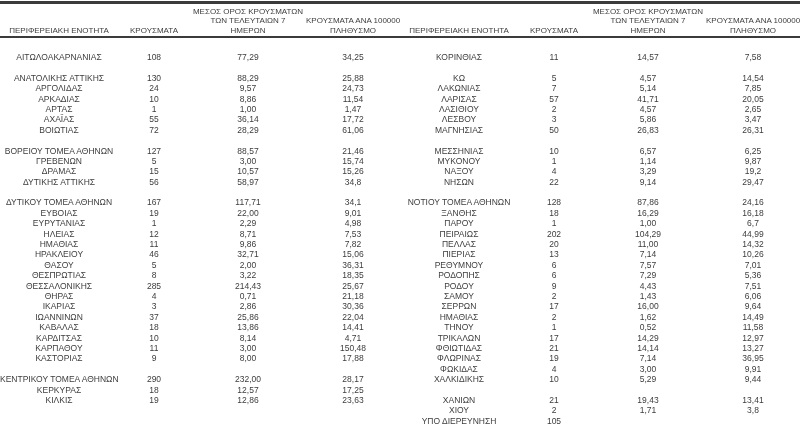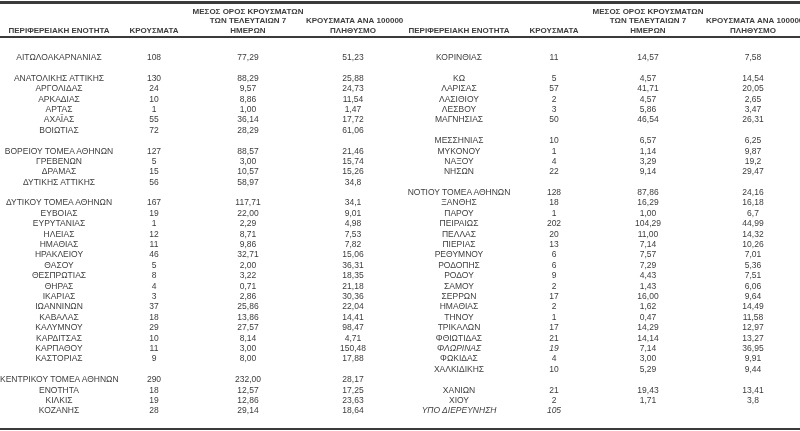--- a/index.html
+++ b/index.html
@@ -28,21 +28,20 @@
     display: grid;
     grid-template-columns: 118px 72px 116px 94px;
     align-items: end;
   }
   .th {
     font-size: 8px;
     line-height: 9.5px;
     text-align: center;
     padding-bottom: 1px;
     white-space: nowrap;
-    font-weight: bold;
   }
   .th .hline { display: block; }
   .body-band {
     display: flex;
     margin-top: 14px;
   }
   .half-body { width: 400px; }
   .trow {
     display: grid;
     grid-template-columns: 118px 72px 116px 94px;
@@ -50,21 +49,21 @@
     line-height: 10.4px;
   }
   .trow.blank { height: 10.4px; }
   .td {
     font-size: 8.5px;
     text-align: center;
     white-space: nowrap;
     overflow: visible;
   }
   .trow.italic .td-region,
-  .trow.italic .td-cases { font-style: italic; }
+  .trow.italic .td-cases { }
   .bottomline {
     height: 2px;
     background: #3b3b3b;
     margin-top: 2px;
   }
 </style>
 </head>
 <body>
 
 <div class="page">
@@ -99,21 +98,21 @@
       </div>
     </div>
   </div>
 
   <div class="body-band">
     <div class="half-body">
         <div class="trow">
           <div class="td td-region">ΑΙΤΩΛΟΑΚΑΡΝΑΝΙΑΣ</div>
           <div class="td td-cases">108</div>
           <div class="td td-avg7">77,29</div>
-          <div class="td td-per100k">51,23</div>
+          <div class="td td-per100k">34,25</div>
         </div>
         <div class="trow blank"></div>
         <div class="trow">
           <div class="td td-region">ΑΝΑΤΟΛΙΚΗΣ ΑΤΤΙΚΗΣ</div>
           <div class="td td-cases">130</div>
           <div class="td td-avg7">88,29</div>
           <div class="td td-per100k">25,88</div>
         </div>
         <div class="trow">
           <div class="td td-region">ΑΡΓΟΛΙΔΑΣ</div>
@@ -213,20 +212,26 @@
           <div class="td td-avg7">2,00</div>
           <div class="td td-per100k">36,31</div>
         </div>
         <div class="trow">
           <div class="td td-region">ΘΕΣΠΡΩΤΙΑΣ</div>
           <div class="td td-cases">8</div>
           <div class="td td-avg7">3,22</div>
           <div class="td td-per100k">18,35</div>
         </div>
         <div class="trow">
+          <div class="td td-region">ΘΕΣΣΑΛΟΝΙΚΗΣ</div>
+          <div class="td td-cases">285</div>
+          <div class="td td-avg7">214,43</div>
+          <div class="td td-per100k">25,67</div>
+        </div>
+        <div class="trow">
           <div class="td td-region">ΘΗΡΑΣ</div>
           <div class="td td-cases">4</div>
           <div class="td td-avg7">0,71</div>
           <div class="td td-per100k">21,18</div>
         </div>
         <div class="trow">
           <div class="td td-region">ΙΚΑΡΙΑΣ</div>
           <div class="td td-cases">3</div>
           <div class="td td-avg7">2,86</div>
           <div class="td td-per100k">30,36</div>
@@ -237,26 +242,20 @@
           <div class="td td-avg7">25,86</div>
           <div class="td td-per100k">22,04</div>
         </div>
         <div class="trow">
           <div class="td td-region">ΚΑΒΑΛΑΣ</div>
           <div class="td td-cases">18</div>
           <div class="td td-avg7">13,86</div>
           <div class="td td-per100k">14,41</div>
         </div>
         <div class="trow">
-          <div class="td td-region">ΚΑΛΥΜΝΟΥ</div>
-          <div class="td td-cases">29</div>
-          <div class="td td-avg7">27,57</div>
-          <div class="td td-per100k">98,47</div>
-        </div>
-        <div class="trow">
           <div class="td td-region">ΚΑΡΔΙΤΣΑΣ</div>
           <div class="td td-cases">10</div>
           <div class="td td-avg7">8,14</div>
           <div class="td td-per100k">4,71</div>
         </div>
         <div class="trow">
           <div class="td td-region">ΚΑΡΠΑΘΟΥ</div>
           <div class="td td-cases">11</div>
           <div class="td td-avg7">3,00</div>
           <div class="td td-per100k">150,48</div>
@@ -268,74 +267,74 @@
           <div class="td td-per100k">17,88</div>
         </div>
         <div class="trow blank"></div>
         <div class="trow">
           <div class="td td-region">ΚΕΝΤΡΙΚΟΥ ΤΟΜΕΑ ΑΘΗΝΩΝ</div>
           <div class="td td-cases">290</div>
           <div class="td td-avg7">232,00</div>
           <div class="td td-per100k">28,17</div>
         </div>
         <div class="trow">
-          <div class="td td-region">ΕΝΟΤΗΤΑ</div>
+          <div class="td td-region">ΚΕΡΚΥΡΑΣ</div>
           <div class="td td-cases">18</div>
           <div class="td td-avg7">12,57</div>
           <div class="td td-per100k">17,25</div>
         </div>
         <div class="trow">
           <div class="td td-region">ΚΙΛΚΙΣ</div>
           <div class="td td-cases">19</div>
           <div class="td td-avg7">12,86</div>
           <div class="td td-per100k">23,63</div>
         </div>
-        <div class="trow">
-          <div class="td td-region">ΚΟΖΑΝΗΣ</div>
-          <div class="td td-cases">28</div>
-          <div class="td td-avg7">29,14</div>
-          <div class="td td-per100k">18,64</div>
-        </div>
       </div>
     <div class="half-body">
         <div class="trow">
           <div class="td td-region">ΚΟΡΙΝΘΙΑΣ</div>
           <div class="td td-cases">11</div>
           <div class="td td-avg7">14,57</div>
           <div class="td td-per100k">7,58</div>
         </div>
         <div class="trow blank"></div>
         <div class="trow">
           <div class="td td-region">ΚΩ</div>
           <div class="td td-cases">5</div>
           <div class="td td-avg7">4,57</div>
           <div class="td td-per100k">14,54</div>
         </div>
         <div class="trow">
+          <div class="td td-region">ΛΑΚΩΝΙΑΣ</div>
+          <div class="td td-cases">7</div>
+          <div class="td td-avg7">5,14</div>
+          <div class="td td-per100k">7,85</div>
+        </div>
+        <div class="trow">
           <div class="td td-region">ΛΑΡΙΣΑΣ</div>
           <div class="td td-cases">57</div>
           <div class="td td-avg7">41,71</div>
           <div class="td td-per100k">20,05</div>
         </div>
         <div class="trow">
           <div class="td td-region">ΛΑΣΙΘΙΟΥ</div>
           <div class="td td-cases">2</div>
           <div class="td td-avg7">4,57</div>
           <div class="td td-per100k">2,65</div>
         </div>
         <div class="trow">
           <div class="td td-region">ΛΕΣΒΟΥ</div>
           <div class="td td-cases">3</div>
           <div class="td td-avg7">5,86</div>
           <div class="td td-per100k">3,47</div>
         </div>
         <div class="trow">
           <div class="td td-region">ΜΑΓΝΗΣΙΑΣ</div>
           <div class="td td-cases">50</div>
-          <div class="td td-avg7">46,54</div>
+          <div class="td td-avg7">26,83</div>
           <div class="td td-per100k">26,31</div>
         </div>
         <div class="trow blank"></div>
         <div class="trow">
           <div class="td td-region">ΜΕΣΣΗΝΙΑΣ</div>
           <div class="td td-cases">10</div>
           <div class="td td-avg7">6,57</div>
           <div class="td td-per100k">6,25</div>
         </div>
         <div class="trow">
@@ -425,21 +424,21 @@
         </div>
         <div class="trow">
           <div class="td td-region">ΗΜΑΘΙΑΣ</div>
           <div class="td td-cases">2</div>
           <div class="td td-avg7">1,62</div>
           <div class="td td-per100k">14,49</div>
         </div>
         <div class="trow">
           <div class="td td-region">ΤΗΝΟΥ</div>
           <div class="td td-cases">1</div>
-          <div class="td td-avg7">0,47</div>
+          <div class="td td-avg7">0,52</div>
           <div class="td td-per100k">11,58</div>
         </div>
         <div class="trow">
           <div class="td td-region">ΤΡΙΚΑΛΩΝ</div>
           <div class="td td-cases">17</div>
           <div class="td td-avg7">14,29</div>
           <div class="td td-per100k">12,97</div>
         </div>
         <div class="trow">
           <div class="td td-region">ΦΘΙΩΤΙΔΑΣ</div>

